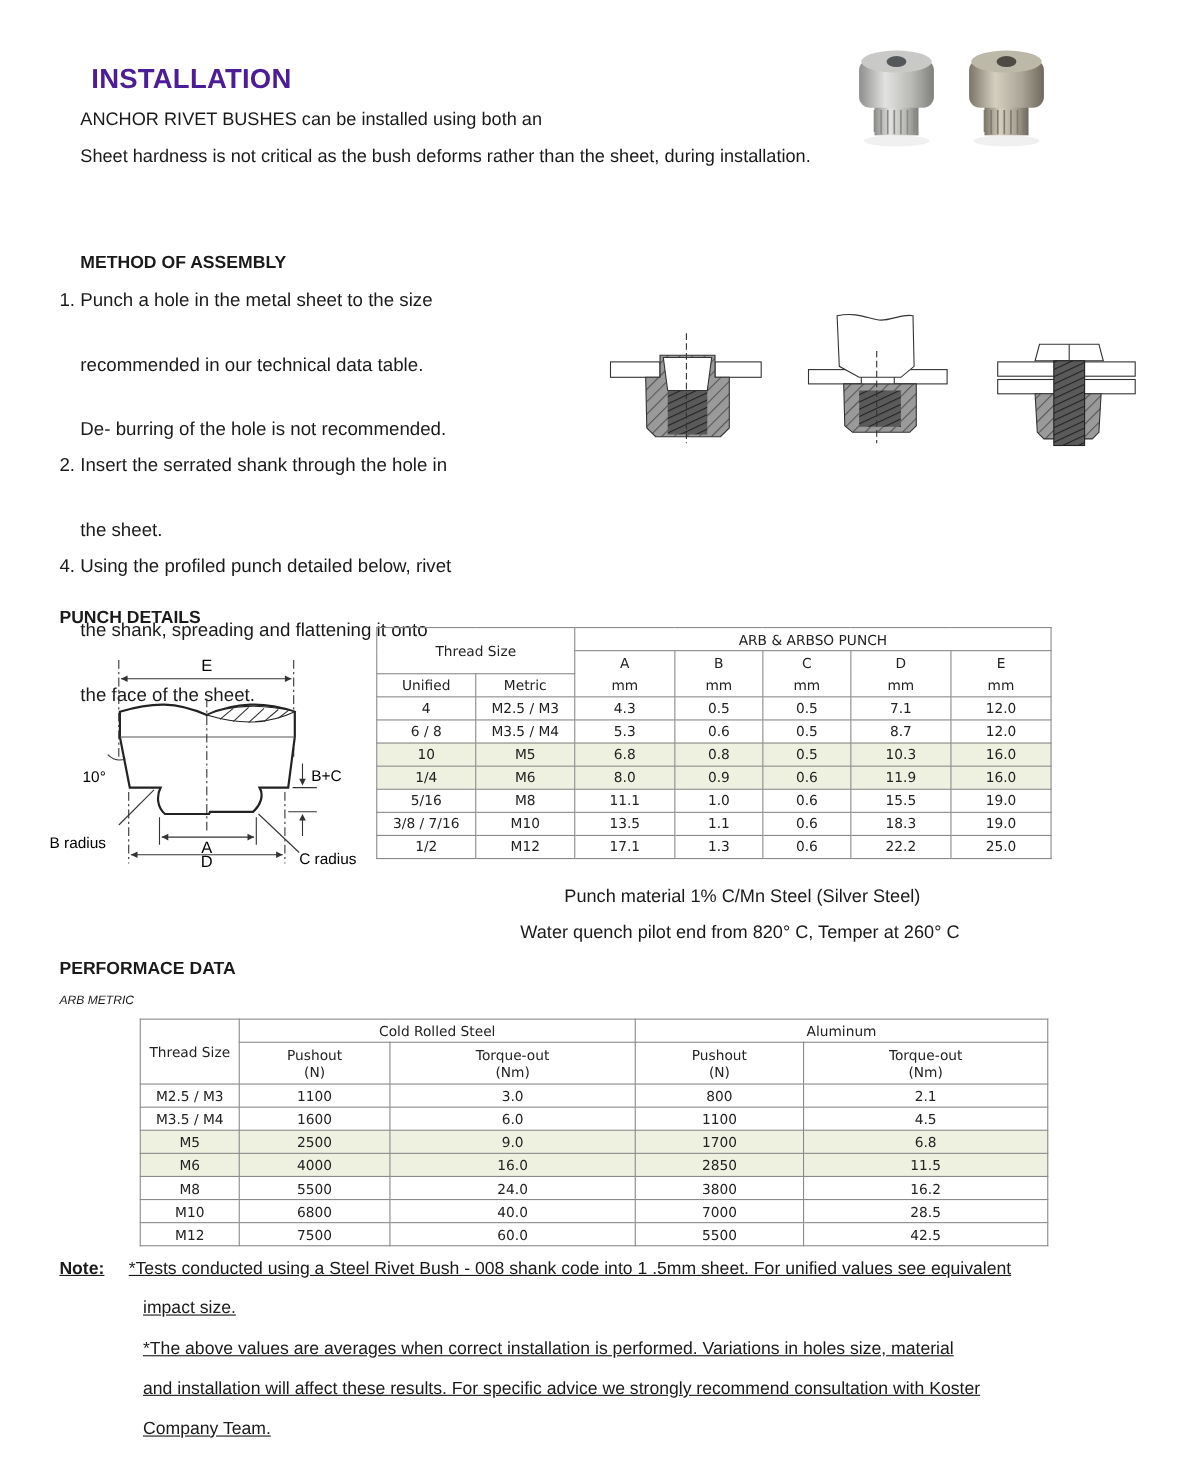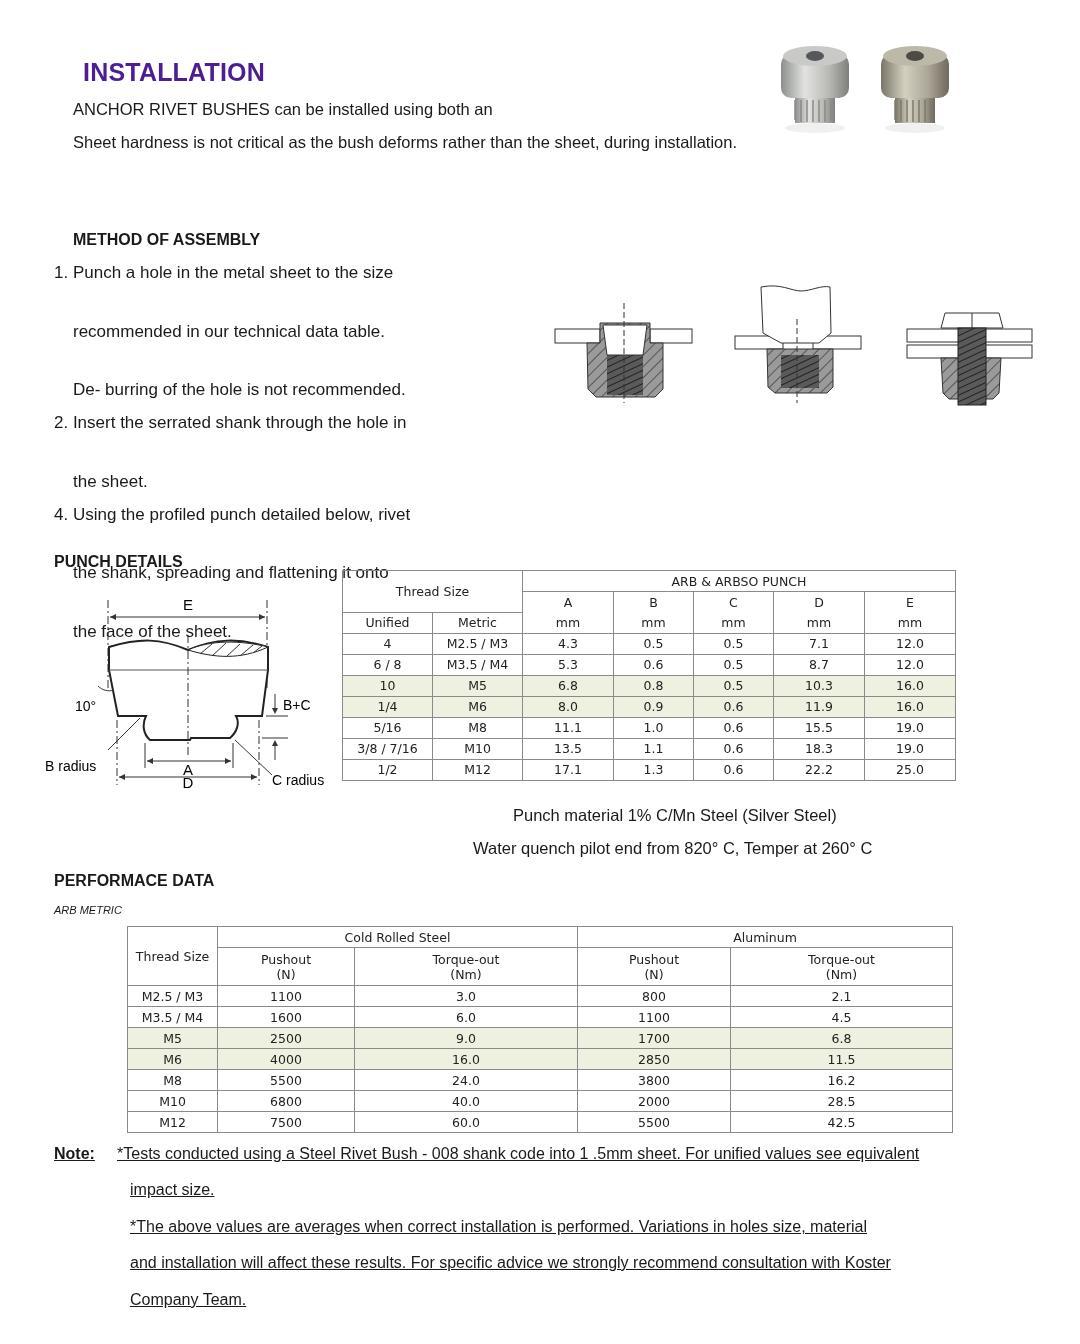--- a/index.html
+++ b/index.html
@@ -320,21 +320,21 @@
         <td>M8</td>
         <td>5500</td>
         <td>24.0</td>
         <td>3800</td>
         <td>16.2</td>
       </tr>
       <tr>
         <td>M10</td>
         <td>6800</td>
         <td>40.0</td>
-        <td>2000</td>
+        <td>7000</td>
         <td>28.5</td>
       </tr>
       <tr>
         <td>M12</td>
         <td>7500</td>
         <td>60.0</td>
         <td>5500</td>
         <td>42.5</td>
       </tr>
     </tbody>

